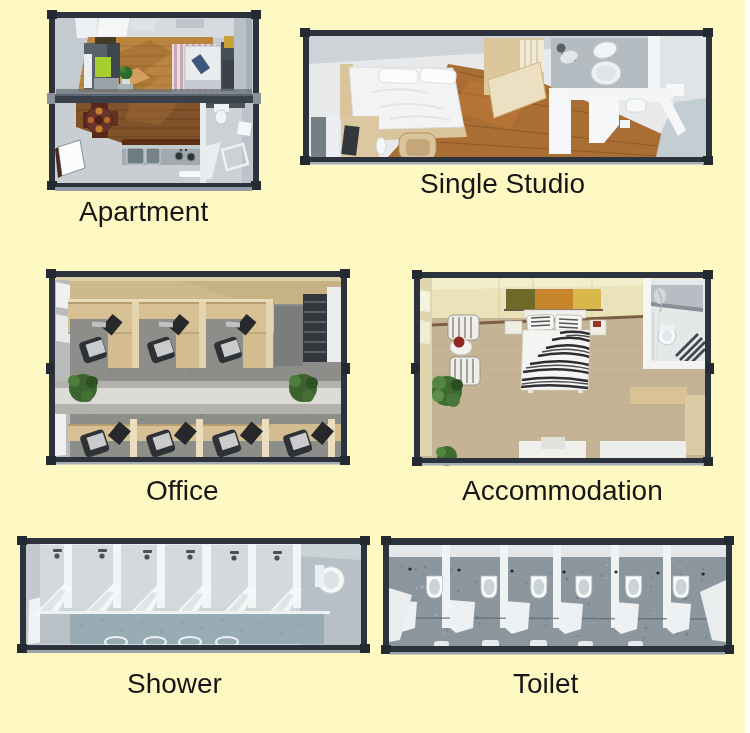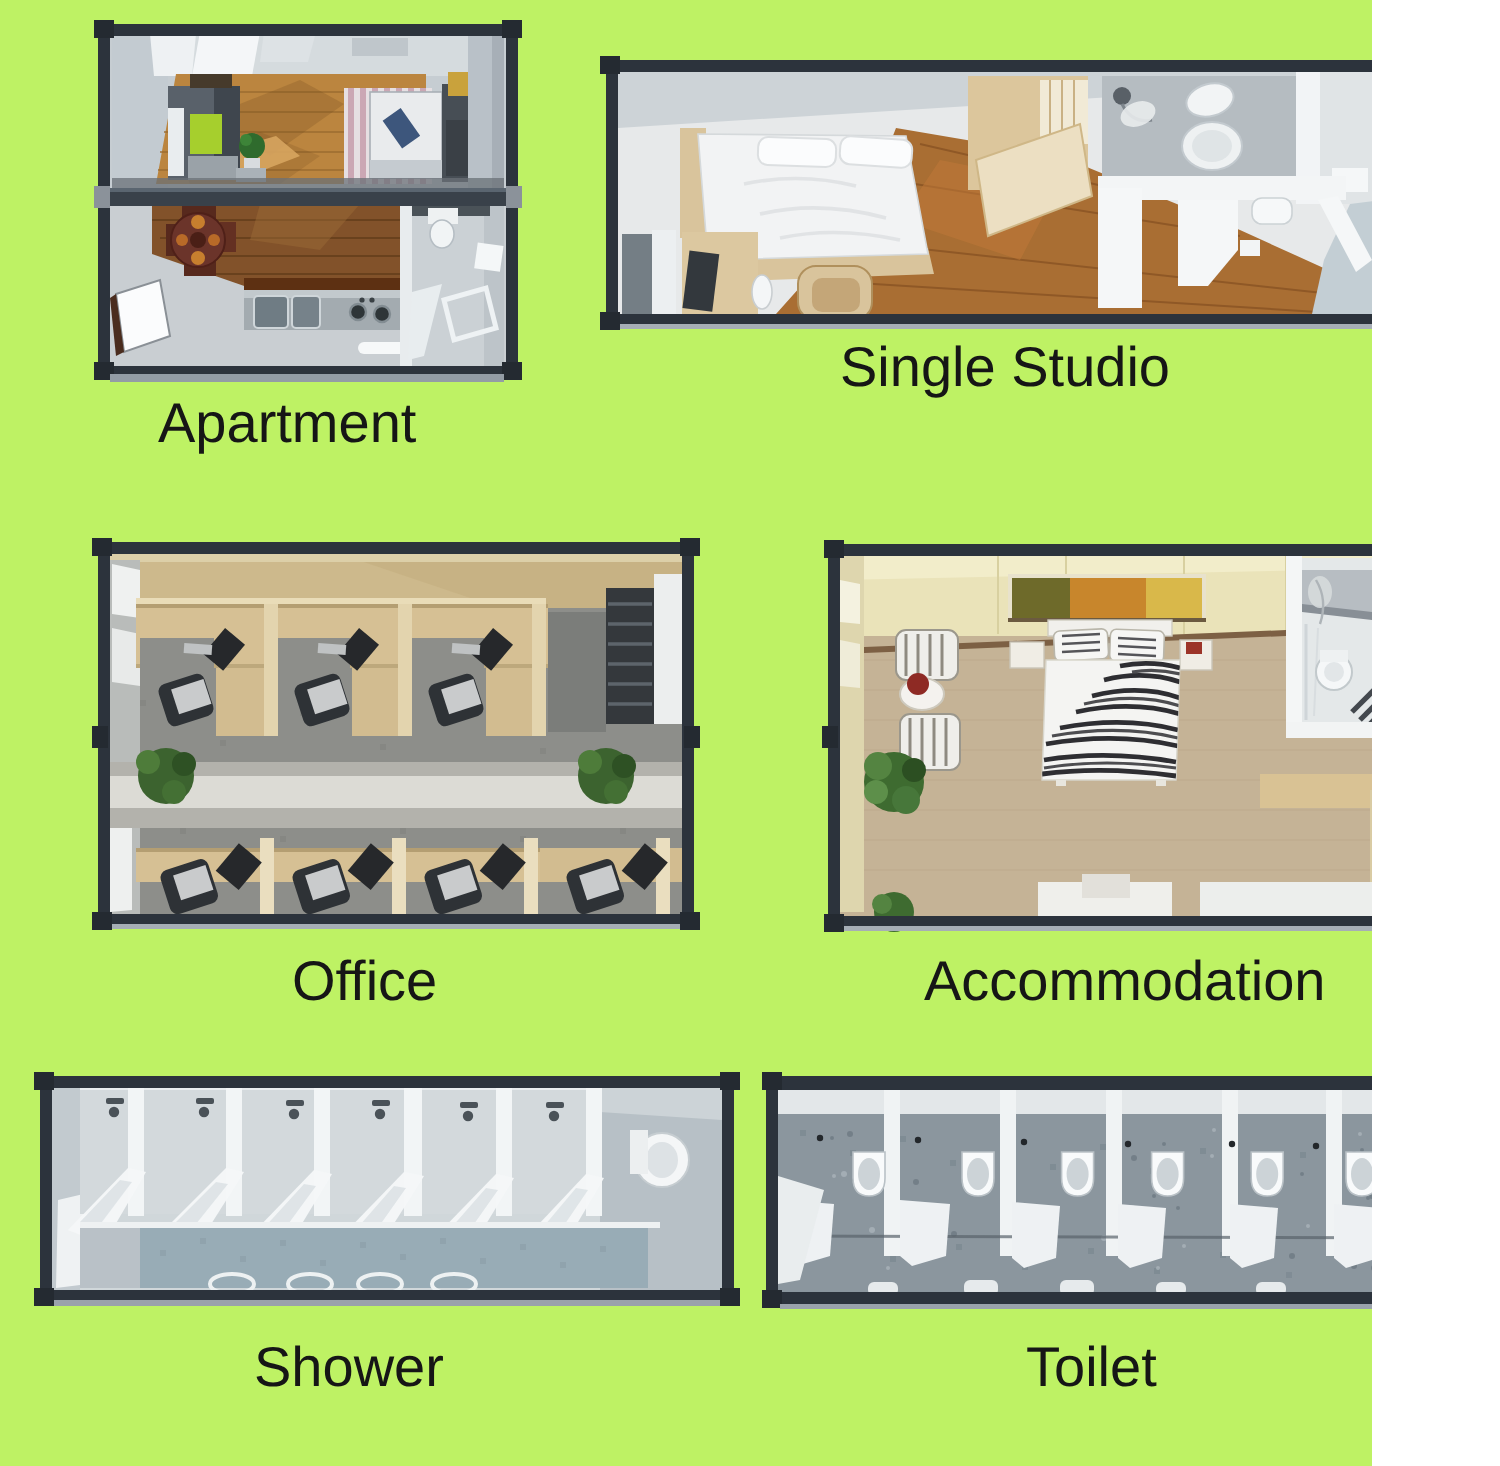--- a/index.html
+++ b/index.html
@@ -1,16 +1,16 @@
 <!DOCTYPE html>
 <html><head>
 <meta charset="utf-8">
 <style>
   html,body{margin:0;padding:0;background:#ffffff;}
-  .page{position:relative;width:686px;height:733px;background:#bef264;overflow:hidden;}
+  .page{position:relative;width:745px;height:733px;background:#fef9c3;overflow:hidden;}
 </style>
 </head>
 <body>
 <div class="page">
 <svg width="750" height="733" viewBox="0 0 750 733">
 
 <g id="apartment">
 
   <rect x="53" y="15" width="202" height="81" fill="#c6cdd2"></rect>
 

